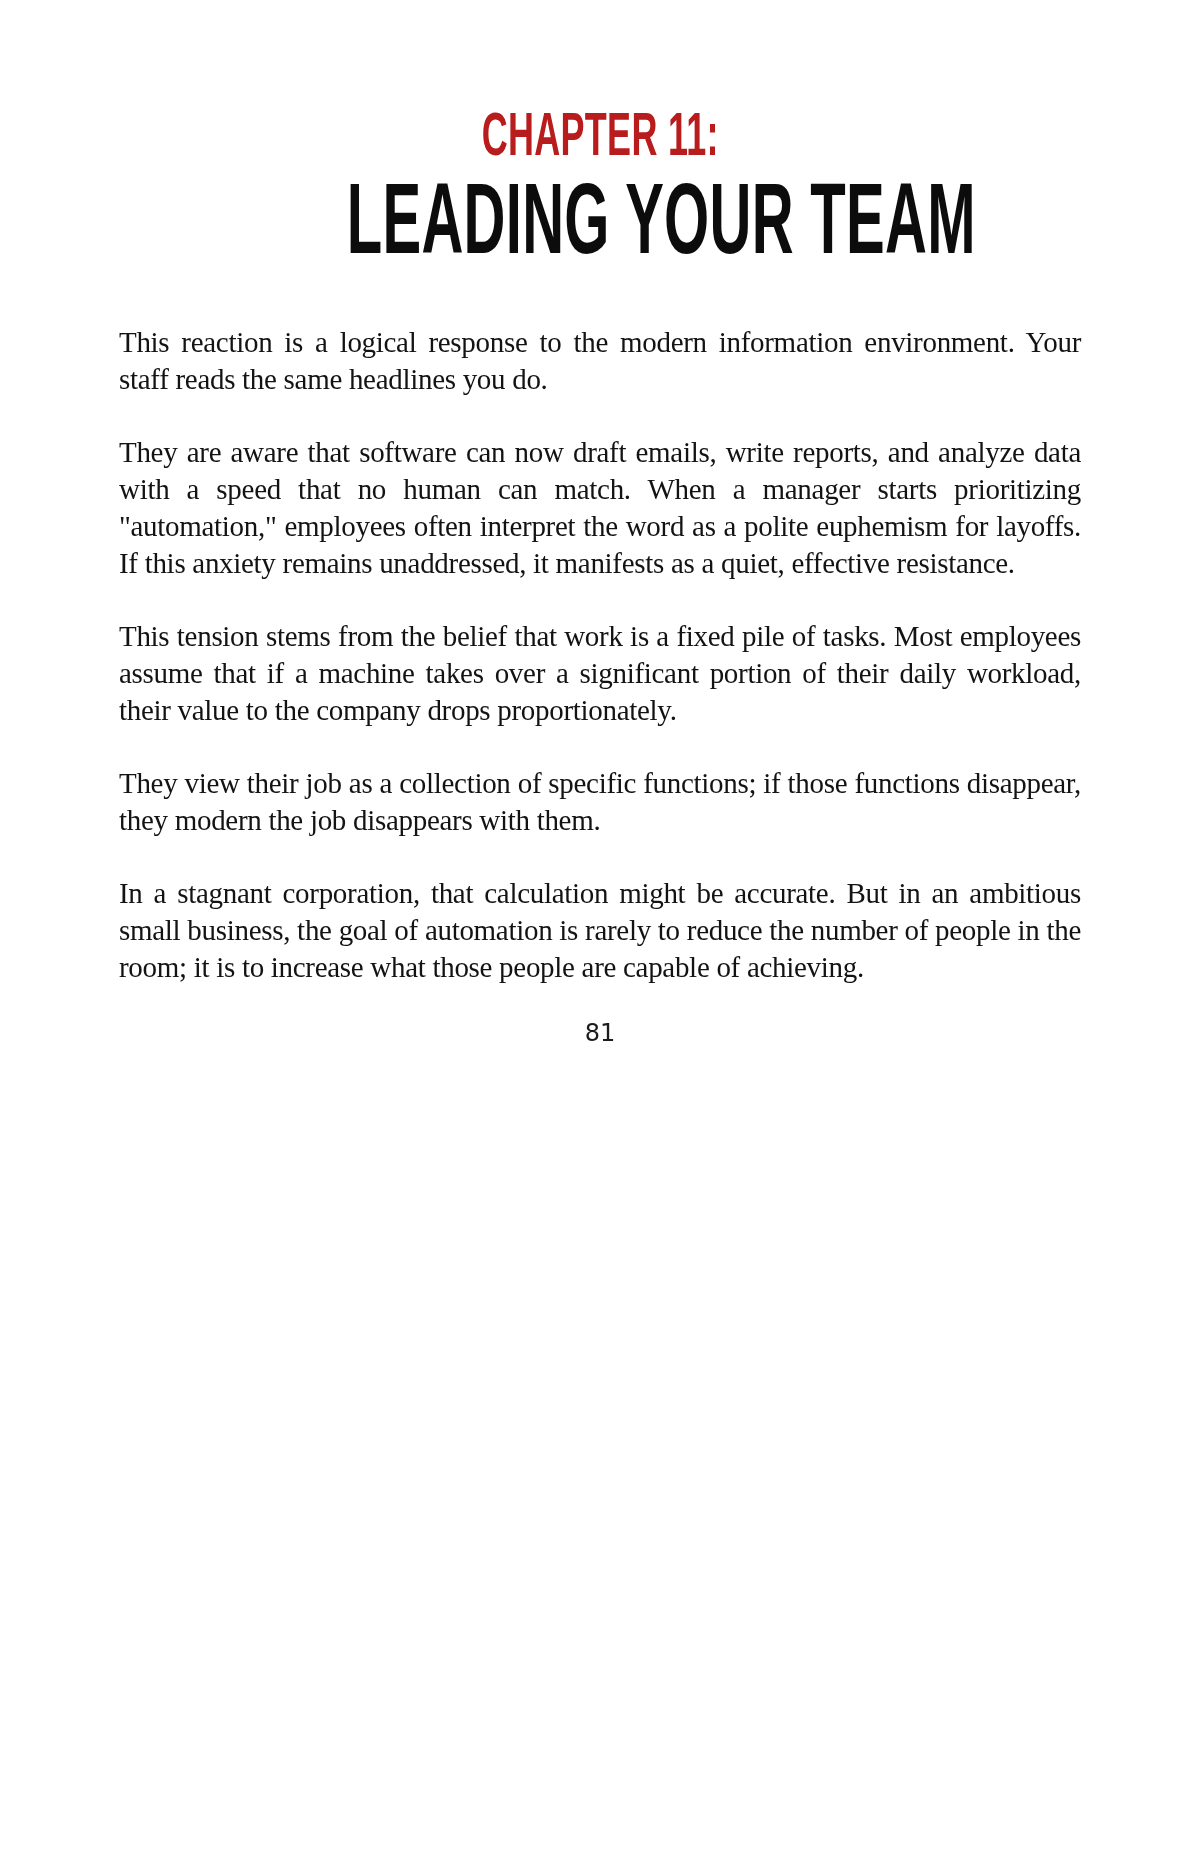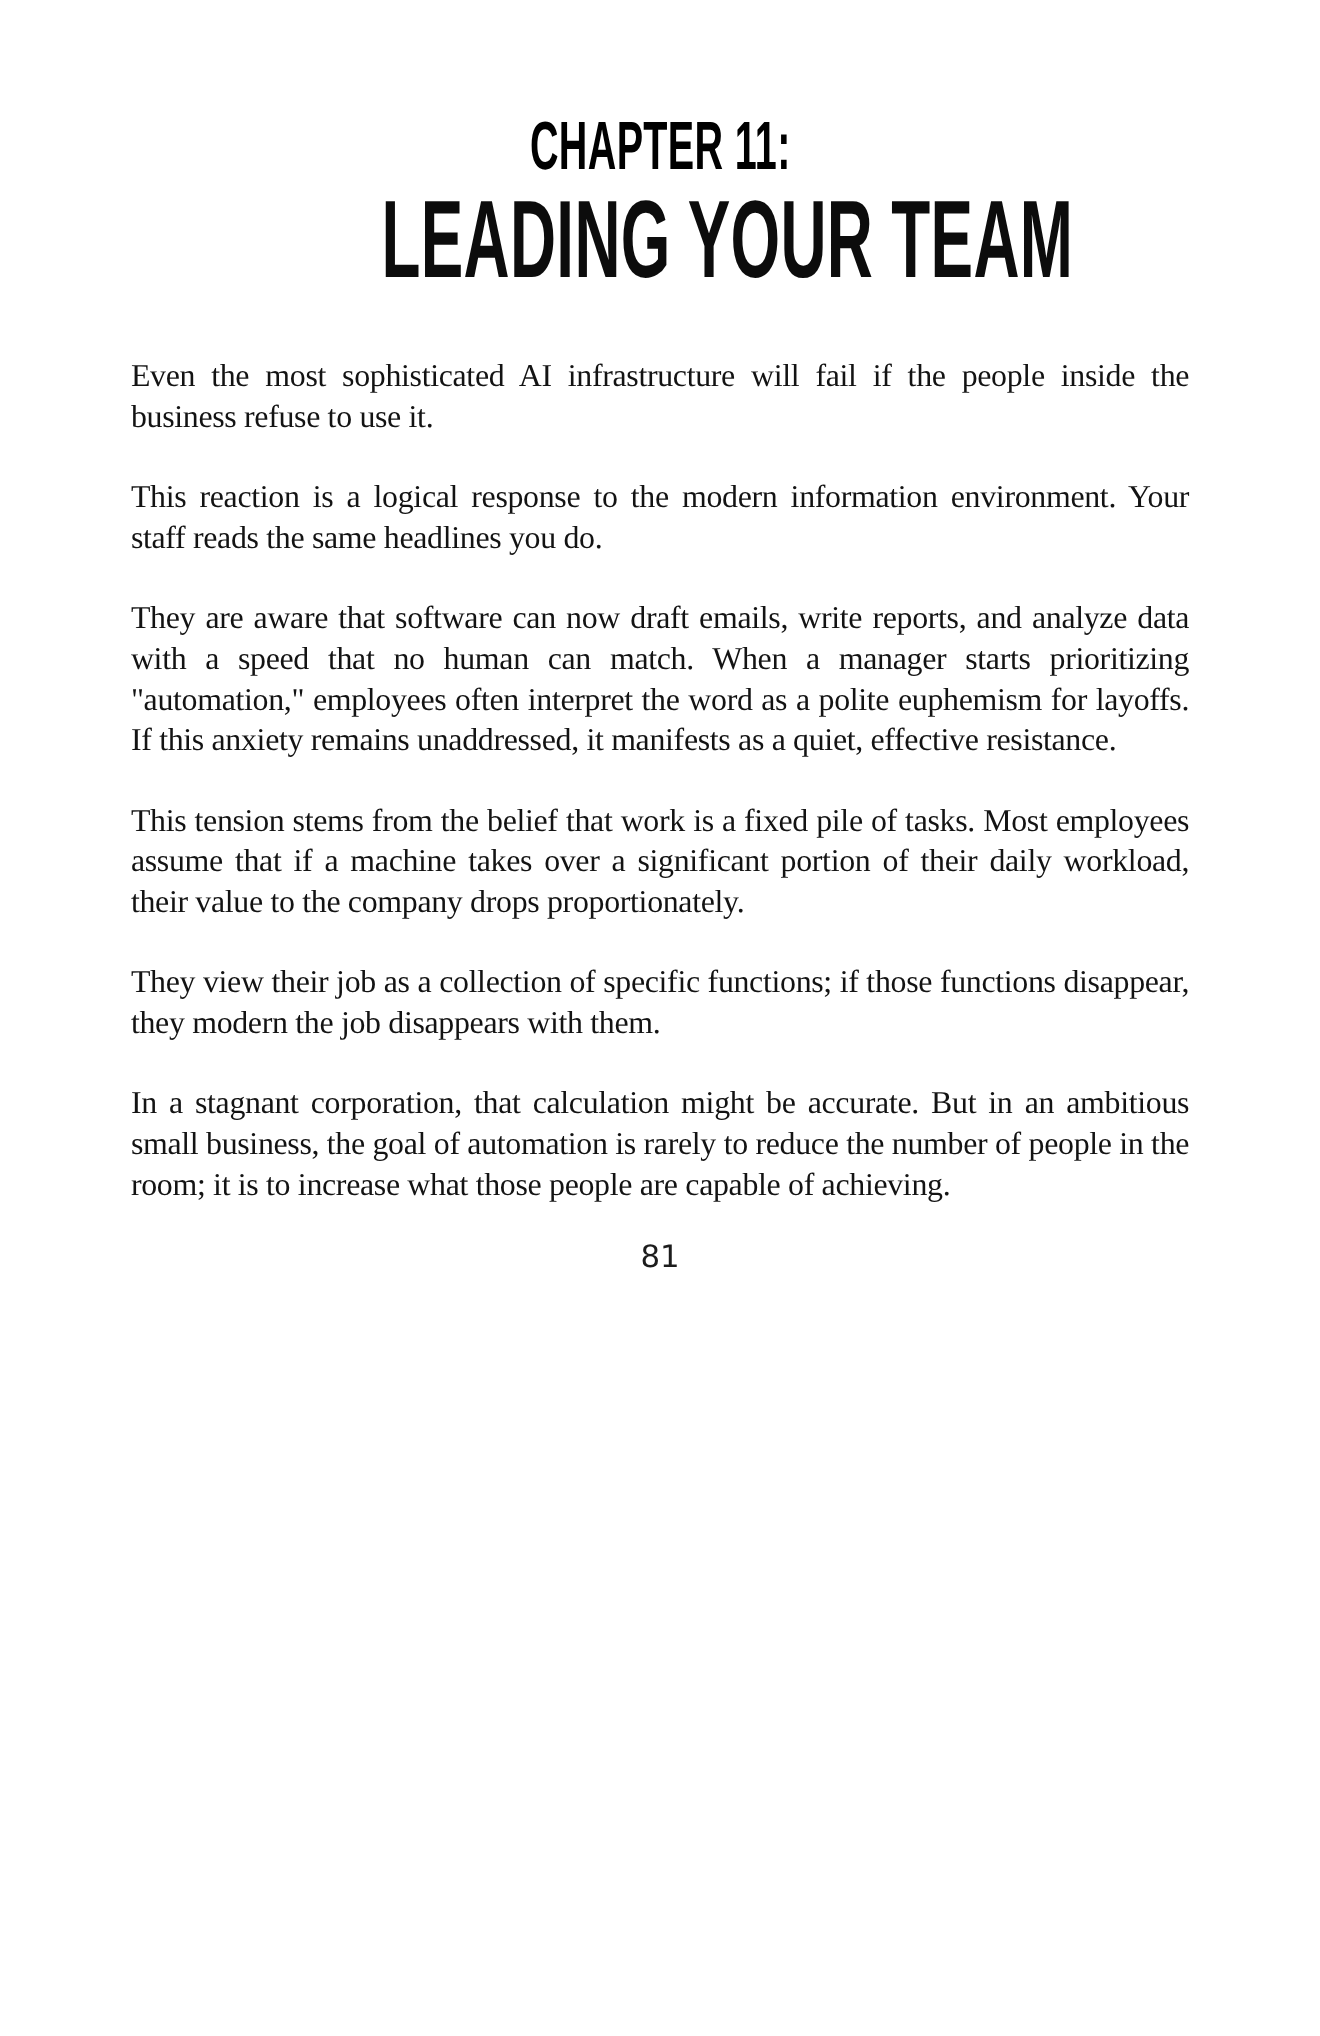--- a/index.html
+++ b/index.html
@@ -22,21 +22,21 @@
     margin: 0 auto;
   }
   
   .chapter-label {
     margin-top: 102px;
     text-align: center;
     font-family: "Liberation Sans", sans-serif;
     font-weight: 700;
     font-size: 62px;
     line-height: 64px;
-    color: #000000;
+    color: #b91c1c;
     white-space: nowrap;
   }
   .chapter-title {
     margin: 12px 0 0 0;
     font-family: "Liberation Sans", sans-serif;
     font-weight: 700;
     font-size: 100px;
     line-height: 80px;
     color: #0c0c0c;
     white-space: nowrap;
@@ -63,21 +63,21 @@
     color: #131313;
   }
   .body-text p:first-child {
     margin-top: 66px;
   }
   
   .page-number {
     margin-top: 30px;
     text-align: center;
     font-family: "DejaVu Sans", sans-serif;
-    font-size: 28px;
+    font-size: 24px;
     line-height: 34px;
     color: #1c1c1c;
   }
 </style>
 </head>
 <body>
 
 <div class="page">
   <div class="content">
 
@@ -86,21 +86,20 @@
         <span class="condense">CHAPTER 11:</span>
       </div>
       <h1 class="chapter-title">
         <span class="title-line">
           <span class="condense">LEADING YOUR TEAM</span>
         </span>
       </h1>
     </header>
 
     <main class="body-text">
-      <p>Even the most sophisticated AI infrastructure will fail if the people inside the business refuse to use it.</p>
       <p>This reaction is a logical response to the modern information environment. Your staff reads the same headlines you do.</p>
       <p>They are aware that software can now draft emails, write reports, and analyze data with a speed that no human can match. When a manager starts prioritizing "automation," employees often interpret the word as a polite euphemism for layoffs. If this anxiety remains unaddressed, it manifests as a quiet, effective resistance.</p>
       <p>This tension stems from the belief that work is a fixed pile of tasks. Most employees assume that if a machine takes over a significant portion of their daily workload, their value to the company drops proportionately.</p>
       <p>They view their job as a collection of specific functions; if those functions disappear, they modern the job disappears with them.</p>
       <p>In a stagnant corporation, that calculation might be accurate. But in an ambitious small business, the goal of automation is rarely to reduce the number of people in the room; it is to increase what those people are capable of achieving.</p>
     </main>
 
     <footer>
       <div class="page-number">81</div>
     </footer>

